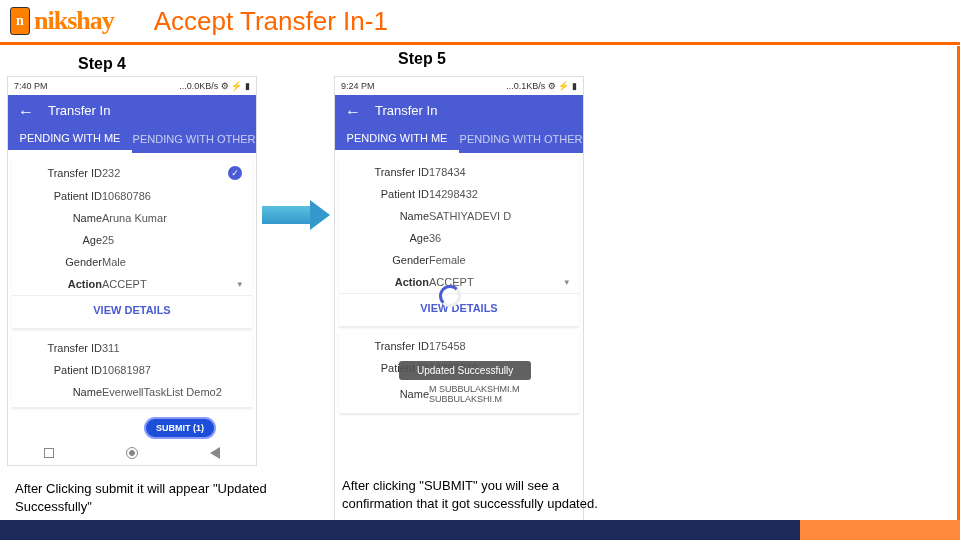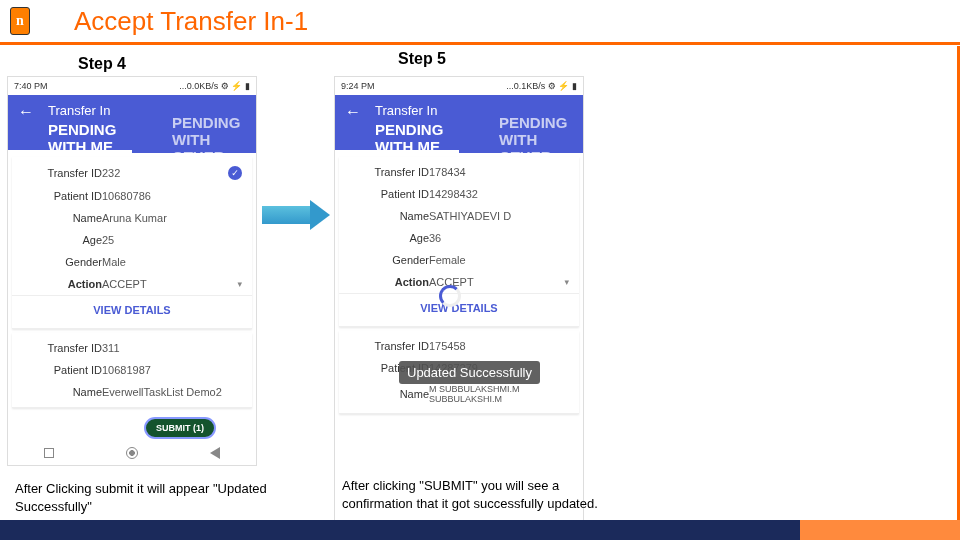--- a/index.html
+++ b/index.html
@@ -19,36 +19,36 @@
   .phone { position: absolute; width: 250px; background: #fff; border: 1px solid #ddd; font-size: 11px; }
   .phone-1 { top: 76px; left: 7px; height: 390px; }
   .phone-2 { top: 76px; left: 334px; height: 480px; }
 
   .status-bar { height: 18px; background: #fff; display: flex; justify-content: space-between; align-items: center; padding: 0 6px; font-size: 9px; color: #333; gap: 28px; }
   .app-bar { height: 30px; background: #4A5BD4; color: #fff; display: flex; align-items: center; padding: 0 10px; }
   .back-icon { font-size: 16px; margin-right: 14px; }
   .app-title { font-weight: normal; font-size: 13px; }
 
   .tabs { display: flex; height: 28px; background: #4A5BD4; }
-  .tab { flex: 1; display: flex; align-items: center; justify-content: center; font-size: 15px; font-weight: bold; color: rgba(255,255,255,0.7); padding-left: 40px; }
+  .tab { flex: 1; display: flex; align-items: center; justify-content: center; font-size: 11px; font-weight: normal; color: rgba(255,255,255,0.7); }
   .tab.active { color: #fff; border-bottom: 3px solid #fff; }
 
   .card { background: #fff; border-bottom: 1px solid #eee; padding: 4px 0; margin: 4px 4px; box-shadow: 0 1px 2px rgba(0,0,0,0.1); }
   .row { display: flex; padding: 5px 10px; font-size: 11px; align-items: center; }
   .row-label { width: 80px; color: #333; font-weight: 500; text-align: right; }
   .row-value { flex: 1; color: #555; }
   .check-icon { width: 14px; height: 14px; background: #4A5BD4; border-radius: 50%; color: #fff; display: flex; align-items: center; justify-content: center; font-size: 9px; }
   .dropdown-arrow { color: #888; font-size: 9px; }
   .view-details { text-align: center; color: #4A5BD4; font-weight: bold; font-size: 11px; padding: 8px 0; border-top: 1px solid #eee; }
 
   .spinner { width: 22px; height: 22px; border: 3px solid #eee; border-top-color: #4A5BD4; border-left-color: #4A5BD4; border-radius: 50%; position: absolute; }
 
-  .submit-btn { position: absolute; background: #14532d; color: #fff; border-radius: 12px; padding: 4px 10px; font-size: 9px; font-weight: bold; border: 2px solid #8899ff; }
-
-  .toast { position: absolute; background: rgba(80,80,80,0.9); color: #fff; font-size: 13px; padding: 4px 8px; border-radius: 3px; }
+  .submit-btn { position: absolute; background: #1d4ed8; color: #fff; border-radius: 12px; padding: 4px 10px; font-size: 9px; font-weight: bold; border: 2px solid #8899ff; }
+
+  .toast { position: absolute; background: rgba(80,80,80,0.9); color: #fff; font-size: 10px; padding: 4px 18px; border-radius: 3px; }
 
   .nav-btns { position: absolute; bottom: 2px; left: 0; right: 0; display: flex; justify-content: space-around; align-items: center; height: 20px; color: #888; }
   .nav-sq { width: 10px; height: 10px; border: 1.5px solid #888; }
   .nav-ci { width: 12px; height: 12px; border: 1.5px solid #888; border-radius: 50%; background: radial-gradient(circle, #888 40%, transparent 42%); }
   .nav-tr { width: 0; height: 0; border-top: 6px solid transparent; border-bottom: 6px solid transparent; border-right: 10px solid #888; }
 
   .arrow-graphic { position: absolute; top: 200px; left: 262px; width: 68px; height: 30px; }
   .arrow-body { width: 48px; height: 18px; background: linear-gradient(#5BC0DE, #3399CC); position: absolute; top: 6px; left: 0; }
   .arrow-head { width: 0; height: 0; border-top: 15px solid transparent; border-bottom: 15px solid transparent; border-left: 20px solid #3399CC; position: absolute; left: 48px; top: 0; }
 
@@ -62,20 +62,21 @@
   .fb2 { background: #1B2A5B; }
   .fb3 { background: #FF8A3D; flex: 0.4; }
   .edge { position: absolute; right: 0; top: 46px; bottom: 20px; width: 3px; background: #FF6600; }
 </style>
 </head>
 <body>
 
 <div class="header-bar">
   <div class="logo">
     <div class="logo-box">n</div>
+    <span class="logo-text">nikshay</span>
   </div>
   <div class="page-title">Accept Transfer In-1</div>
 </div>
 <div class="orange-line"></div>
 <div class="edge"></div>
 
 <div class="step-label step4-label">Step 4</div>
 <div class="step-label step5-label">Step 5</div>
 
 <div class="phone phone-1">

